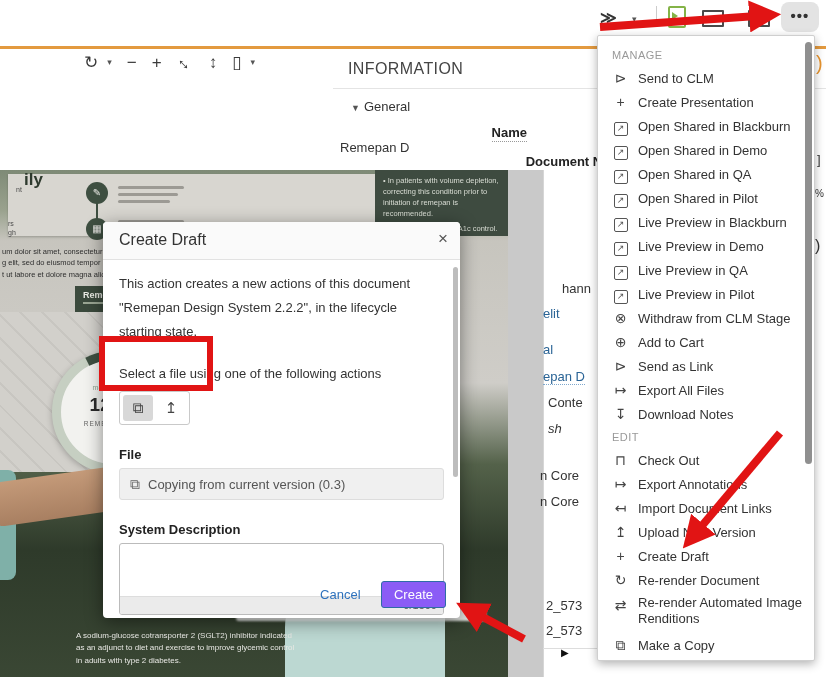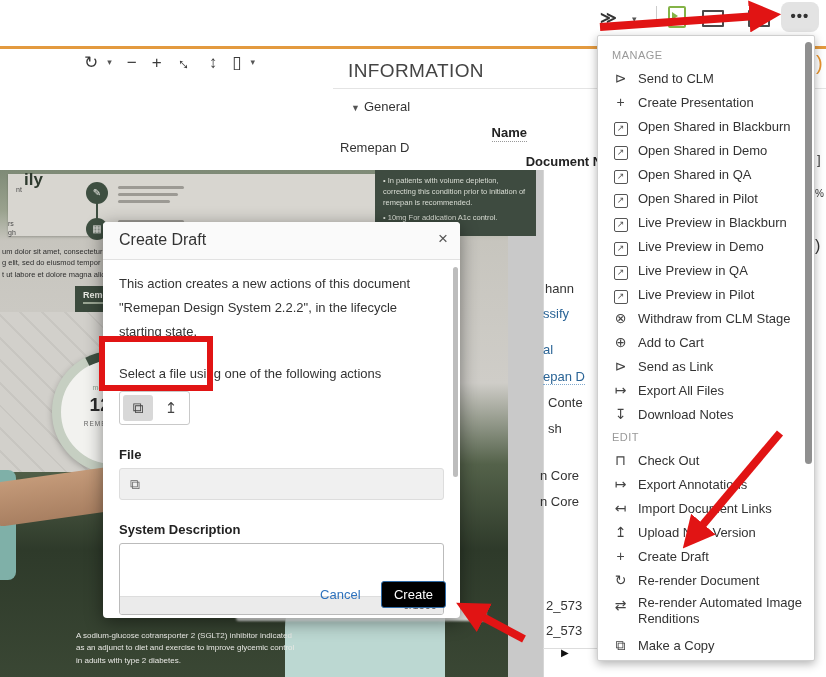--- a/index.html
+++ b/index.html
@@ -16,21 +16,21 @@
   .more-btn{position:absolute;left:781px;top:2px;width:38px;height:30px;background:#e3e3e3;border-radius:8px;
             color:#333;font-size:15px;font-weight:bold;text-align:center;line-height:28px;letter-spacing:1px;}
   .accent-line{position:absolute;left:0;top:46px;width:826px;height:3px;background:#E39A3F;}
   
   .viewer-toolbar{position:absolute;left:84px;top:54px;display:flex;align-items:center;gap:15px;color:#3a3a3a;}
   .vt-ico{font-size:17px;line-height:1;display:inline-block;}
   .rot45{transform:rotate(45deg);}
   .vt-caret{font-size:9px;color:#555;margin-left:-6px;}
   
   .info-panel{position:absolute;left:333px;top:49px;width:493px;height:628px;background:#fff;}
-  .info-title{position:absolute;left:15px;top:11px;font-size:19px;color:#444;letter-spacing:.4px;}
+  .info-title{position:absolute;left:15px;top:11px;font-size:16px;color:#444;letter-spacing:.4px;}
   .info-hr{position:absolute;left:0;top:39px;width:493px;height:1px;background:#e4e4e4;}
   .info-section{position:absolute;left:18px;top:50px;font-size:13px;color:#333;}
   .info-section .car{font-size:9px;color:#555;margin-right:4px;}
   .info-row{position:absolute;left:0;display:flex;width:493px;font-size:13px;}
   .info-label{width:194px;text-align:right;font-weight:bold;color:#222;}
   .info-label span{border-bottom:1px dotted #999;padding-bottom:1px;}
   .info-value{margin-left:7px;color:#333;white-space:nowrap;overflow:hidden;}
   .frag{position:absolute;font-size:13px;color:#333;white-space:nowrap;}
   .frag.link{color:#2a6496;}
   .frag.dotted{border-bottom:1px dotted #7fa8cd;}
@@ -38,21 +38,21 @@
   .preview{position:absolute;left:0;top:170px;width:543px;height:507px;background:#c9c9c9;overflow:hidden;}
   .pv-photo{position:absolute;left:0;top:0;width:508px;height:507px;
             background:linear-gradient(180deg,#7e8a76 0%,#9aa28e 8%,#c7c5be 14%,#cfcdc8 42%,#54624a 58%,#2e3a2a 75%,#3a4734 100%);}
   .pv-heading{position:absolute;left:16px;top:-4px;font-size:17px;font-weight:bold;color:#2e3a2e;}
   .pv-timeline{position:absolute;left:8px;top:4px;width:367px;height:62px;background:#d8d6d0;box-shadow:0 1px 2px rgba(0,0,0,.2);}
   .tl-line{position:absolute;left:88px;top:14px;width:2px;height:40px;background:#3e4f41;}
   .tl-circle{position:absolute;left:78px;width:22px;height:22px;border-radius:50%;background:#3e4f41;color:#e8e8e4;
              font-size:10px;text-align:center;line-height:22px;}
   .tl-label{position:absolute;font-size:7px;color:#4a4a4a;}
   .tl-bar{position:absolute;height:3px;background:#9c9a94;border-radius:2px;}
-  .pv-bullets{position:absolute;left:375px;top:0px;width:161px;height:66px;background:#3e4b40;color:#d9ddd4;
+  .pv-bullets{position:absolute;left:375px;top:0px;width:133px;height:66px;background:#3e4b40;color:#d9ddd4;
               font-size:7.5px;line-height:1.45;padding:6px 8px;box-sizing:border-box;}
   .pv-bullets div{margin-bottom:4px;}
   .pv-bullets div::before{content:"• ";}
   .pv-lorem{position:absolute;left:2px;top:76px;font-size:7.5px;line-height:1.5;color:#2e2e2e;}
   .pv-card{position:absolute;left:75px;top:116px;width:120px;height:26px;background:#3b4a3d;color:#e9eae4;
            font-size:9px;font-weight:bold;padding:4px 0 0 8px;box-sizing:border-box;}
   .pv-card i{display:block;width:34px;height:2px;background:#9aa694;margin-top:2px;}
   .quilt{position:absolute;left:0;top:142px;width:310px;height:160px;
          background:repeating-linear-gradient(45deg,#d2d0cb 0 14px,#c8c6c1 14px 16px),
                     repeating-linear-gradient(-45deg,rgba(255,255,255,.25) 0 14px,rgba(0,0,0,.04) 14px 16px);}
@@ -89,21 +89,21 @@
   .pick-btn.sel{background:#d8d8d8;}
   .field-label{font-weight:bold;color:#222;margin:22px 0 6px 0;}
   .file-box{display:flex;align-items:center;gap:8px;height:30px;background:#f0f0f0;border:1px solid #ddd;
             border-radius:3px;padding:0 10px;color:#555;}
   .file-box .fi{font-size:14px;color:#666;}
   .vd-box{position:relative;height:70px;border:1px solid #bbb;border-radius:3px;background:#fff;overflow:hidden;}
   .vd-footer{position:absolute;left:0;bottom:0;width:100%;height:18px;background:#ebebeb;border-top:1px solid #ddd;
              font-size:11px;color:#555;text-align:right;box-sizing:border-box;padding:2px 6px 0 0;}
   .modal-actions{position:absolute;left:0;bottom:10px;width:100%;text-align:right;padding-right:14px;box-sizing:border-box;}
   .btn-link{display:inline-block;color:#2E72BD;font-size:13px;margin-right:16px;}
-  .btn-primary{display:inline-block;background:#000000;border:1px solid #2F6BA7;color:#fff;font-size:13px;
+  .btn-primary{display:inline-block;background:#8b5cf6;border:1px solid #2F6BA7;color:#fff;font-size:13px;
                padding:5px 12px;border-radius:3px;}
   .modal-scroll{position:absolute;right:2px;top:45px;width:5px;height:210px;background:#bdbdbd;border-radius:3px;}
   
   .menu{position:absolute;left:597px;top:35px;width:218px;height:626px;background:#fff;border:1px solid #cfcfcf;
         border-radius:2px;box-shadow:0 3px 10px rgba(0,0,0,.3);z-index:30;box-sizing:border-box;padding:8px 0;}
   .menu-header{height:22px;line-height:22px;padding:0 14px;font-size:11px;color:#999;letter-spacing:.5px;}
   .menu-item{min-height:24px;display:flex;align-items:center;padding:0 8px 0 14px;font-size:13px;color:#333;}
   .menu-item.tall{min-height:38px;align-items:flex-start;padding-top:3px;}
   .menu-item.tall .mi-label{line-height:16px;}
   .mi{width:17px;margin-right:9px;font-size:14px;color:#444;text-align:center;flex:none;line-height:20px;}
@@ -192,26 +192,26 @@
     <div class="shoulder"></div>
     <div class="pv-headline-blur"></div>
     <div class="pv-indication">A sodium-glucose cotransporter 2 (SGLT2) inhibitor indicated
 as an adjunct to diet and exercise to improve glycemic control
 in adults with type 2 diabetes.</div>
   </div>
   <div class="strip-bg"></div>
   <div class="strip-divider-v"></div>
   <div class="strip-divider-h"></div>
   <div id="fragments">
-      <span class="frag" style="color: rgb(51, 51, 51); left: 545px; top: 281px;">hann</span>
-      <span class="frag link" style="left: 543px; top: 306px;">ssify</span>
+      <span class="frag" style="color: rgb(51, 51, 51); left: 545px; top: 281px; padding-left: 17px;">hann</span>
+      <span class="frag link" style="left: 543px; top: 306px;">elit</span>
       <span class="frag link" style="left: 543px; top: 342px;">al</span>
       <span class="frag link dotted" style="left: 543px; top: 369px;">epan D</span>
       <span class="frag" style="color: rgb(51, 51, 51); left: 548px; top: 395px;">Conte</span>
-      <span class="frag" style="color: rgb(51, 51, 51); left: 548px; top: 421px;">sh</span>
+      <span class="frag" style="color: rgb(51, 51, 51); left: 548px; top: 421px; font-style: italic;">sh</span>
       <span class="frag" style="color: rgb(51, 51, 51); left: 540px; top: 468px;">n Core</span>
       <span class="frag" style="color: rgb(51, 51, 51); left: 540px; top: 494px;">n Core</span>
       <span class="frag" style="color: rgb(51, 51, 51); left: 546px; top: 598px;">2_573</span>
       <span class="frag" style="color: rgb(51, 51, 51); left: 546px; top: 623px;">2_573</span>
       <span class="frag" style="color: rgb(17, 17, 17); left: 561px; top: 647px; font-size: 10px;">▶</span>
       <span class="frag" style="color: rgb(232, 149, 47); left: 816px; top: 52px; font-size: 20px;">)</span>
       <span class="frag" style="color: rgb(51, 51, 51); left: 817px; top: 152px;">]</span>
       <span class="frag" style="color: rgb(51, 51, 51); left: 815px; top: 188px; font-size: 10px;">%</span>
       <span class="frag" style="color: rgb(51, 51, 51); left: 815px; top: 237px; font-size: 16px;">)</span>
     </div>
@@ -228,20 +228,21 @@
         <div class="pick-btn sel">
             <span>⧉</span>
           </div>
         <div class="pick-btn">
             <span>↥</span>
           </div>
       </div>
       <div class="field-label">File</div>
       <div class="file-box">
         <span class="fi">⧉</span>
+        <span>Copying from current version (0.3)</span>
       </div>
       <div class="field-label">System Description</div>
       <div class="vd-box">
         <div class="vd-footer">0/1500</div>
       </div>
     </div>
     <div class="modal-actions">
       <span class="btn-link">Cancel</span>
       <span class="btn-primary">Create</span>
     </div>

